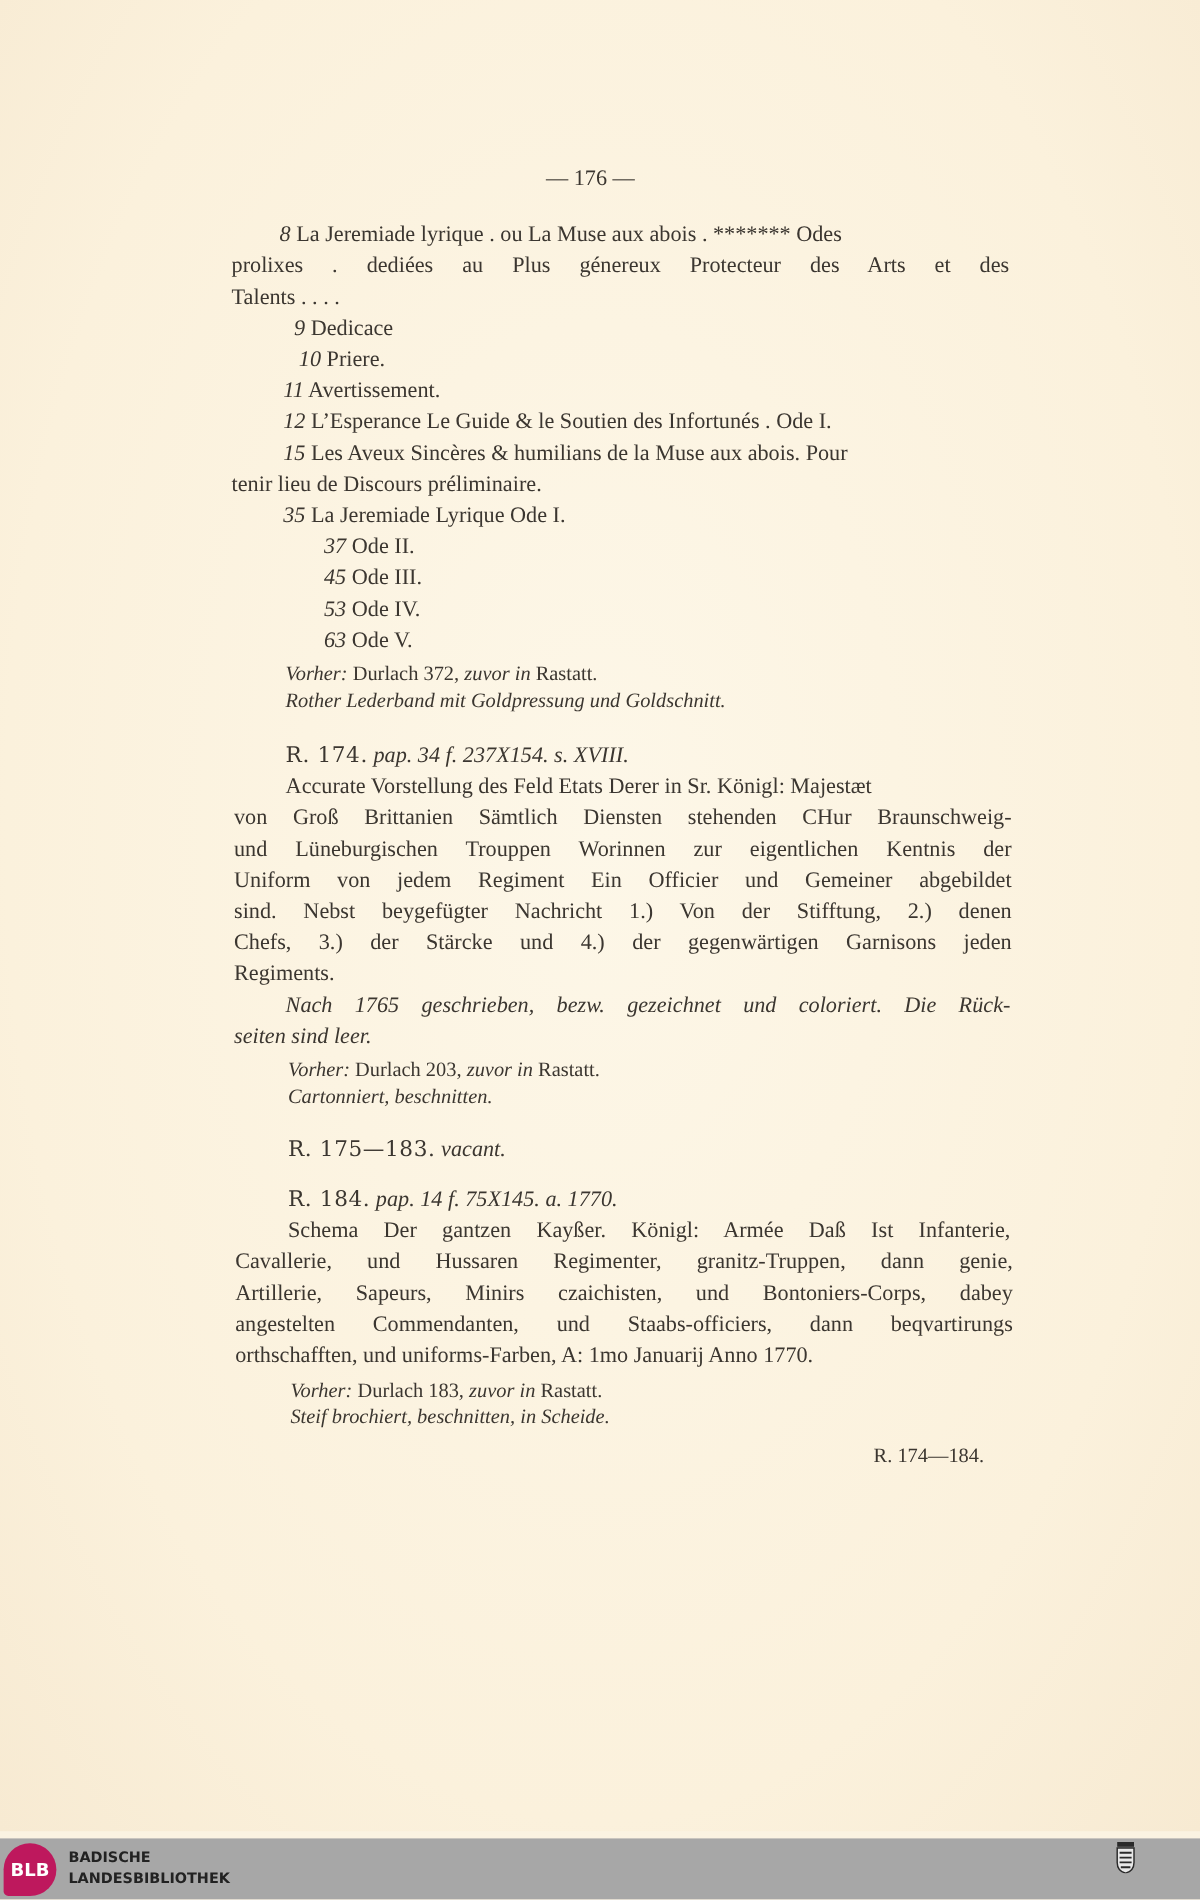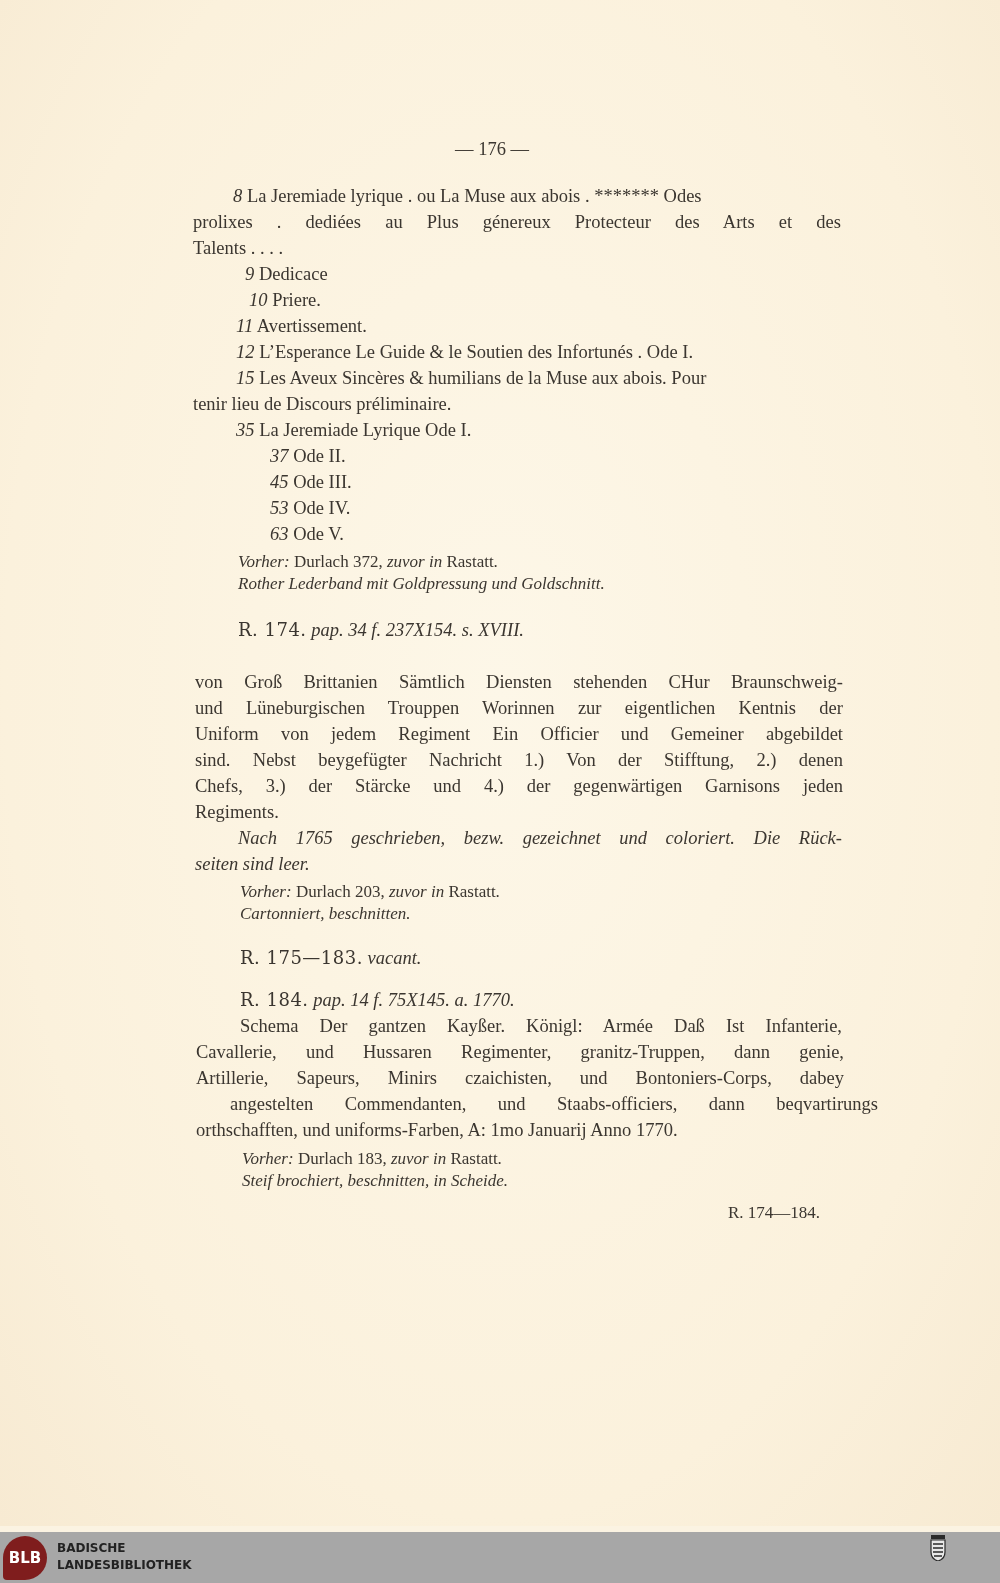--- a/index.html
+++ b/index.html
@@ -22,21 +22,21 @@
   .num { font-style: italic; }
   .just { text-align: justify; text-align-last: justify; width: 648px; white-space: normal; }
   .sig { font-family: "DejaVu Serif", serif; font-size: 18px; letter-spacing: 0.5px; }
   .note { font-size: 17px; }
   .footer {
     position: absolute; left: 0; top: 1532px; width: 1000px; height: 51px;
     background: #a7a7a7;
   }
   .blb-logo {
     position: absolute; left: 3px; top: 4px; width: 44px; height: 44px;
-    background: #7f1d1d; border-radius: 22px 22px 22px 4px;
+    background: #be185d; border-radius: 22px 22px 22px 4px;
     color: #fff; font-family: "DejaVu Sans", sans-serif; font-weight: bold;
     font-size: 15px; line-height: 44px; text-align: center;
   }
   .blb-name {
     position: absolute; left: 57px; top: 8px; font-family: "DejaVu Sans", sans-serif;
     font-weight: bold; font-size: 12px; line-height: 17px; color: #222;
   }
   .bw-crest {
     position: absolute; left: 929px; top: 3px; width: 18px; height: 26px;
   }
@@ -106,20 +106,21 @@
     <span>Durlach 372,</span>
     <span class="i">zuvor in</span>
     <span>Rastatt.</span>
   </div>
   <div class="text note i" style="left:238px; top:571px;">Rother Lederband mit Goldpressung und Goldschnitt.</div>
 
   <div class="text" style="left:238px; top:617px;">
     <span class="sig">R. 174.</span>
     <span class="i">pap. 34  f. 237X154.   s. XVIII.</span>
   </div>
+  <div class="text" style="left:238px; top:643px;">Accurate Vorstellung des Feld Etats Derer in Sr. Königl: Majestæt</div>
   <div class="text just" style="left:195px; top:669px;">von Groß Brittanien Sämtlich Diensten stehenden CHur Braunschweig-</div>
   <div class="text just" style="left:195px; top:721px;">Uniform von jedem Regiment Ein Officier und Gemeiner abgebildet</div>
   <div class="text just" style="left:195px; top:695px;">und Lüneburgischen Trouppen Worinnen zur eigentlichen Kentnis der</div>
   <div class="text just" style="left:195px; top:747px;">sind.  Nebst beygefügter Nachricht 1.) Von der Stifftung, 2.) denen</div>
   <div class="text just" style="left:195px; top:773px;">Chefs, 3.) der Stärcke und 4.) der gegenwärtigen Garnisons jeden</div>
   <div class="text" style="left:195px; top:799px;">Regiments.</div>
   <div class="text i" style="left:238px; top:825px; width:604px; text-align:justify; text-align-last:justify; white-space:normal;">Nach 1765 geschrieben, bezw. gezeichnet und coloriert.  Die Rück-</div>
   <div class="text i" style="left:195px; top:851px;">seiten sind leer.</div>
 
   <div class="text note" style="left:240px; top:879px;">
@@ -135,21 +136,21 @@
     <span class="i">vacant.</span>
   </div>
 
   <div class="text" style="left:240px; top:987px;">
     <span class="sig">R. 184.</span>
     <span class="i">pap. 14  f. 75X145.   a. 1770.</span>
   </div>
   <div class="text" style="left:240px; top:1013px; width:602px; text-align:justify; text-align-last:justify; white-space:normal;">Schema Der gantzen Kayßer. Königl: Armée Daß Ist Infanterie,</div>
   <div class="text just" style="left:196px; top:1039px;">Cavallerie, und Hussaren Regimenter, granitz-Truppen, dann genie,</div>
   <div class="text just" style="left:196px; top:1065px;font-family:Liberation Serif, serif;">Artillerie, Sapeurs, Minirs czaichisten, und Bontoniers-Corps, dabey</div>
-  <div class="text just" style="left:196px; top:1091px;margin-left:34px;">angestelten Commendanten, und Staabs-officiers, dann beqvartirungs</div>
+  <div class="text just" style="left:196px; top:1091px;">angestelten Commendanten, und Staabs-officiers, dann beqvartirungs</div>
   <div class="text" style="left:196px; top:1117px;">orthschafften, und uniforms-Farben, A: 1mo Januarij Anno 1770.</div>
 
   <div class="text note" style="left:242px; top:1146px;">
     <span class="i">Vorher:</span>
     <span>Durlach 183,</span>
     <span class="i">zuvor in</span>
     <span>Rastatt.</span>
   </div>
   <div class="text note i" style="left:242px; top:1168px;">Steif brochiert, beschnitten, in Scheide.</div>
 

